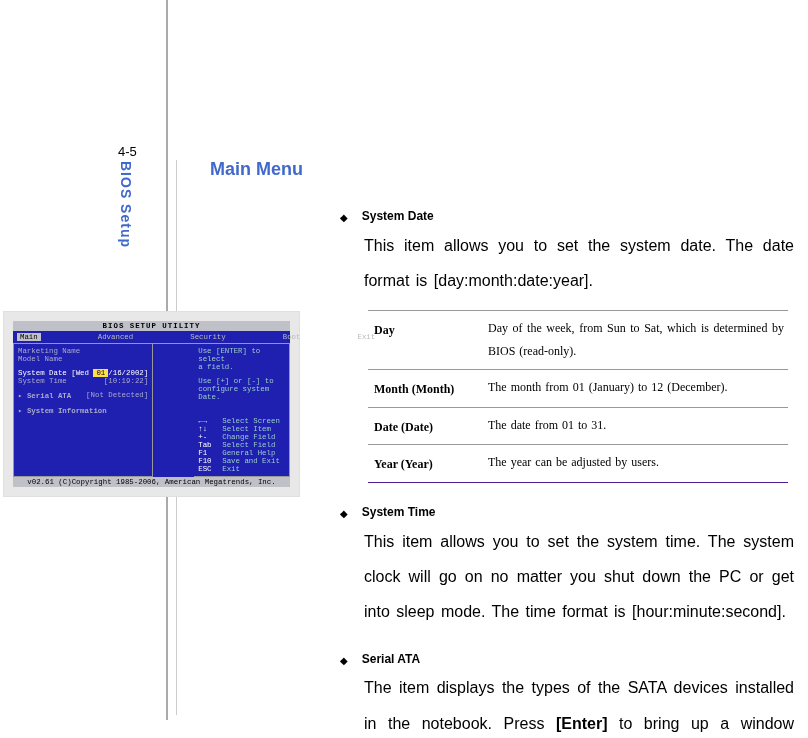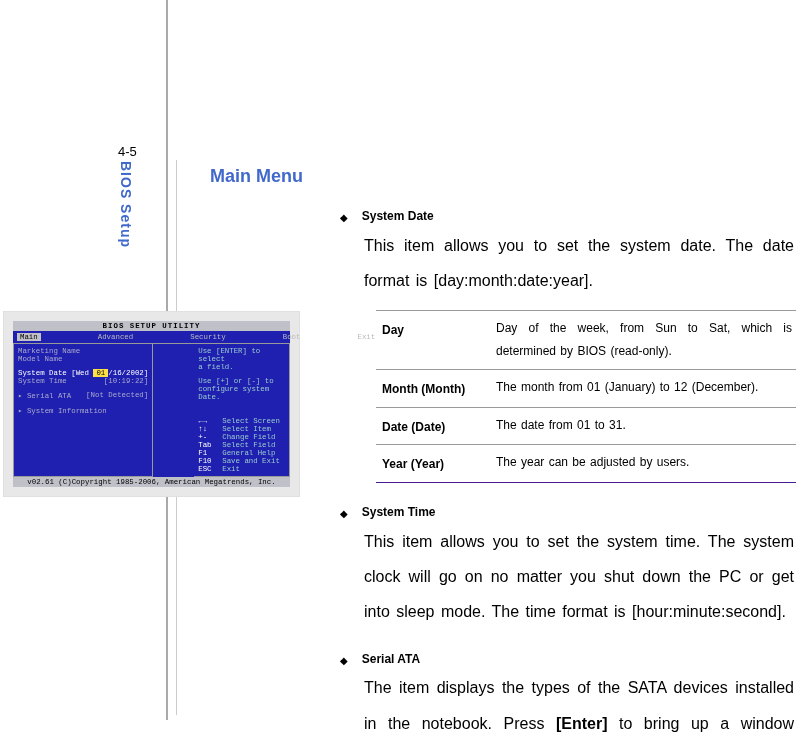--- a/index.html
+++ b/index.html
@@ -44,45 +44,46 @@
       text-orientation: mixed;
       font-size: 14px;
       font-weight: bold;
       color: #4169cc;
       letter-spacing: 1px;
       font-family: Arial, sans-serif;
     }
     .main-heading {
       position: absolute;
       left: 210px;
-      top: 166px;
+      top: 159px;
       font-size: 18px;
       font-weight: bold;
       color: #4169cc;
       font-family: Arial, sans-serif;
     }
     .content {
       position: absolute;
       left: 340px;
       top: 205px;
       width: 454px;
       font-size: 12px;
       line-height: 1.9;
       color: #000;
     }
     .bullet-item { margin-bottom: 18px; }
     .bullet-row { display: flex; align-items: flex-start; }
     .bullet { font-size: 10px; margin-right: 14px; margin-top: 3px; color: #000; }
     .bullet-title { font-weight: bold; font-size: 12px; }
     .bullet-body { margin-left: 24px; text-align: justify; line-height: 2.2; font-size: 16px; word-spacing: 2px; }
     .table-wrap {
-      margin-left: 36px;
+      margin-left: 28px;
       margin-top: 12px;
       margin-bottom: 14px;
       width: 420px;
+      font-family: Liberation Serif, serif;
     }
     .table-wrap .trow {
       display: flex;
       border-top: 1px solid #999;
       padding: 6px 0;
     }
     .table-wrap .trow:last-child { border-bottom: 1px solid #4c1d95; }
     .tcol1 { width: 120px; font-weight: bold; padding-left: 6px; padding-top: 2px; }
     .tcol2 { flex: 1; line-height: 1.9; text-align: justify; word-spacing: 1px; padding-right: 4px; }
     .inline-bold { font-weight: bold; }
@@ -130,21 +131,21 @@
       flex: 1.5;
       border: 1px solid #999;
       border-top: none;
       padding: 3px 4px;
       color: #9cc;
     }
     .bios-left .label { color: #aac; }
     .bios-left .value { color: #fff; }
     .bios-left .sel { background: #fde047; color: #000; padding: 0 3px; }
     .bios-left .row { display: flex; justify-content: space-between; }
-    .bios-left .link { color: #aac; }
+    .bios-left .link { color: #aac; font-weight: bold; }
     .bios-right {
       flex: 1;
       border: 1px solid #999;
       border-left: none;
       border-top: none;
       padding: 3px 4px;
       color: #9cc;
       margin-left: 41px;
     }
     .bios-right .top { min-height: 50px; }

